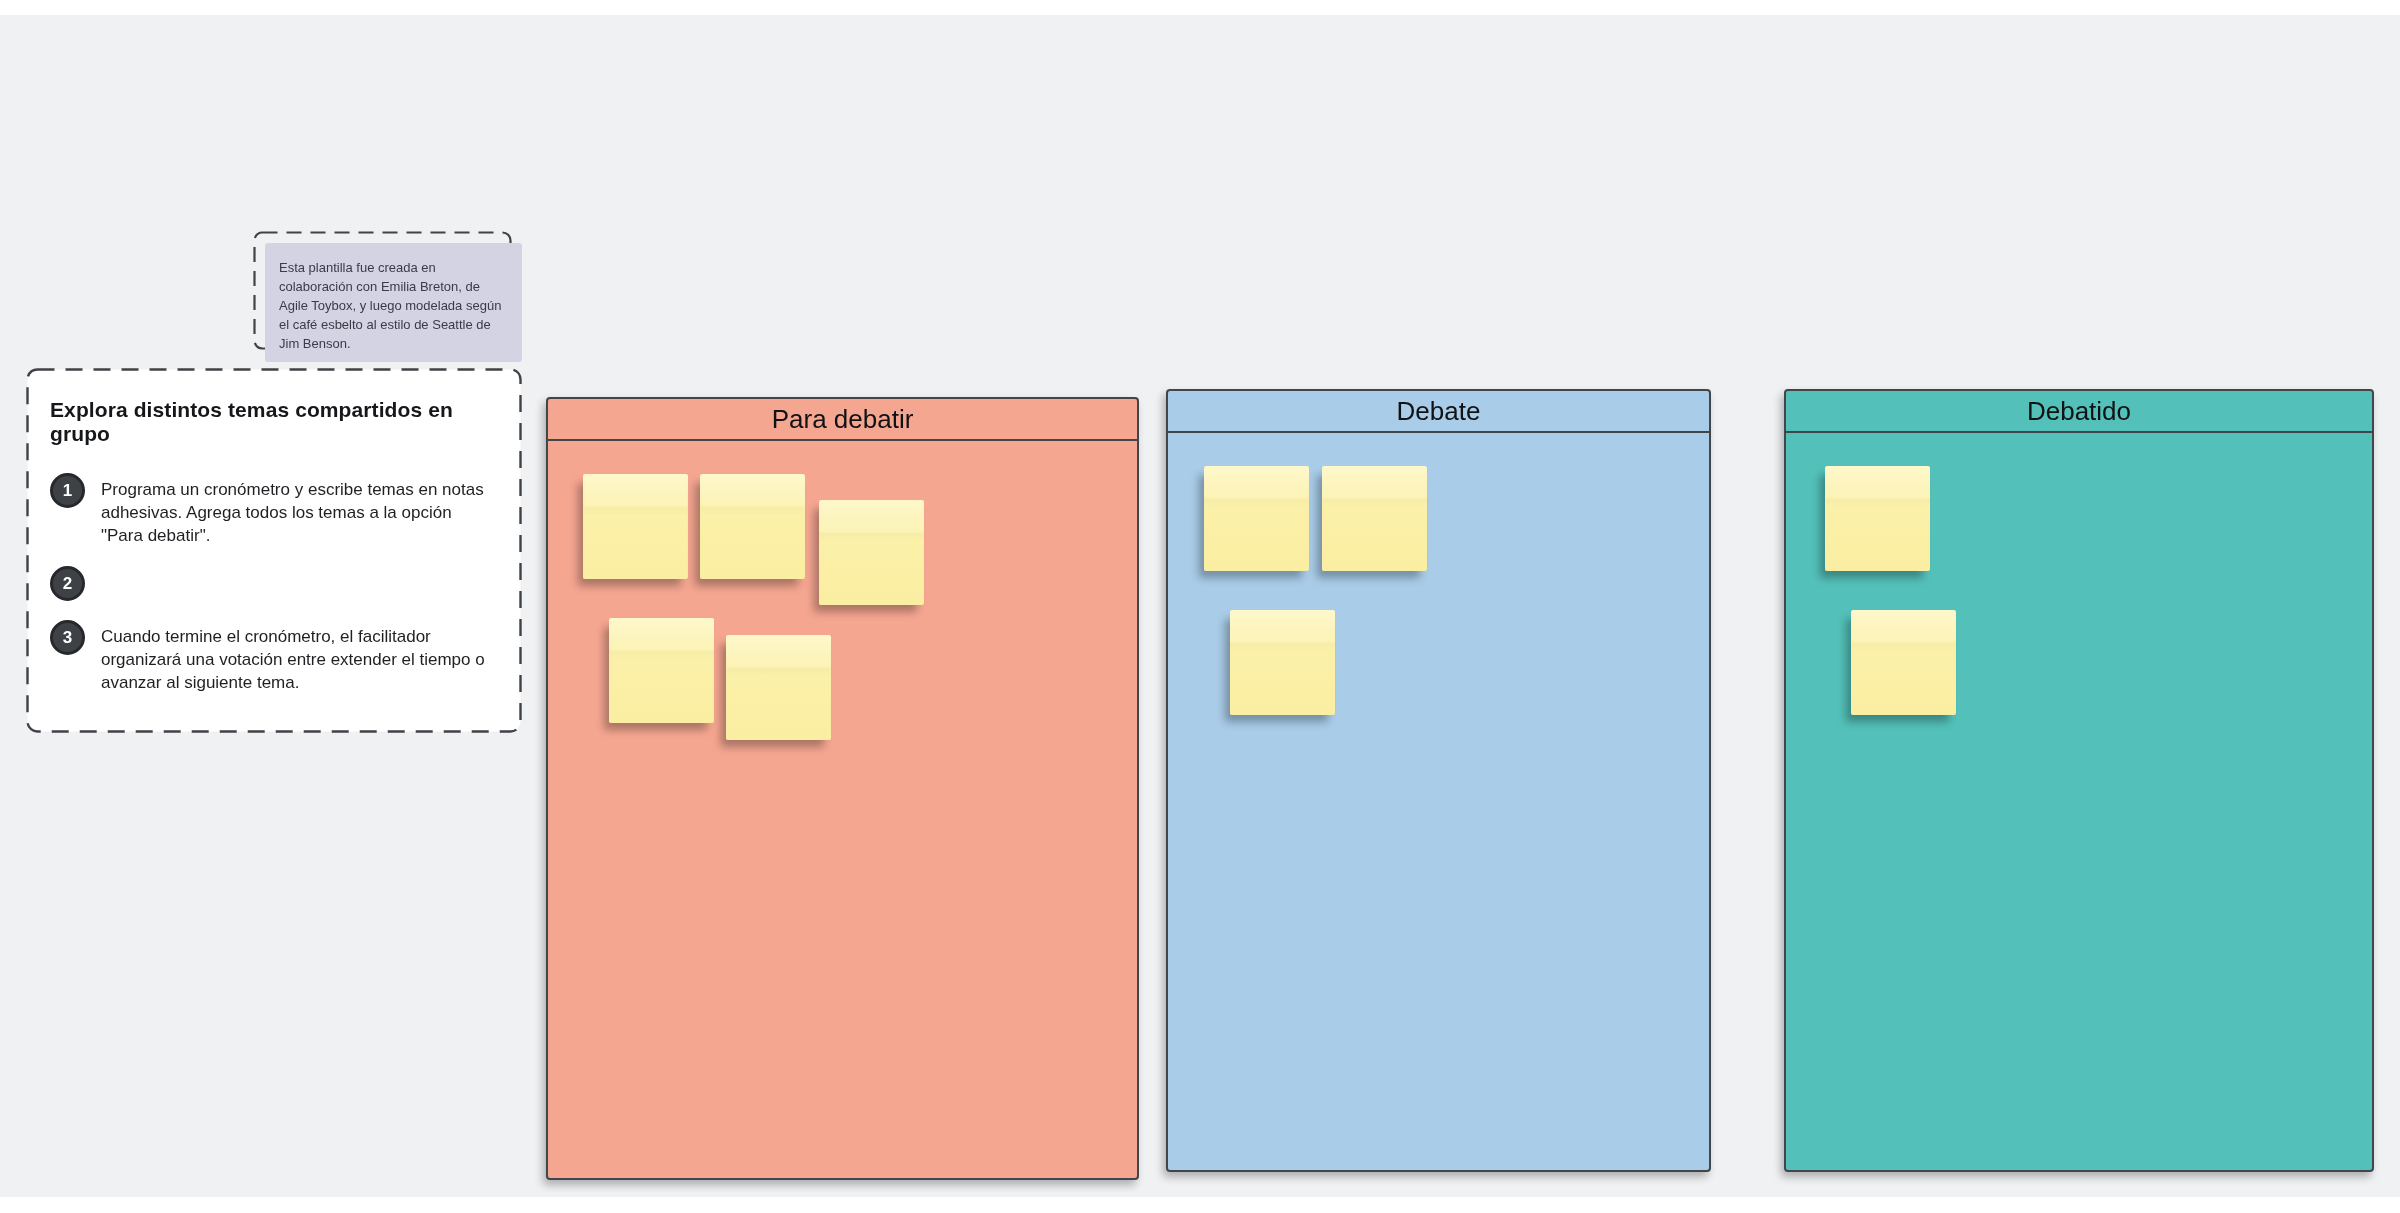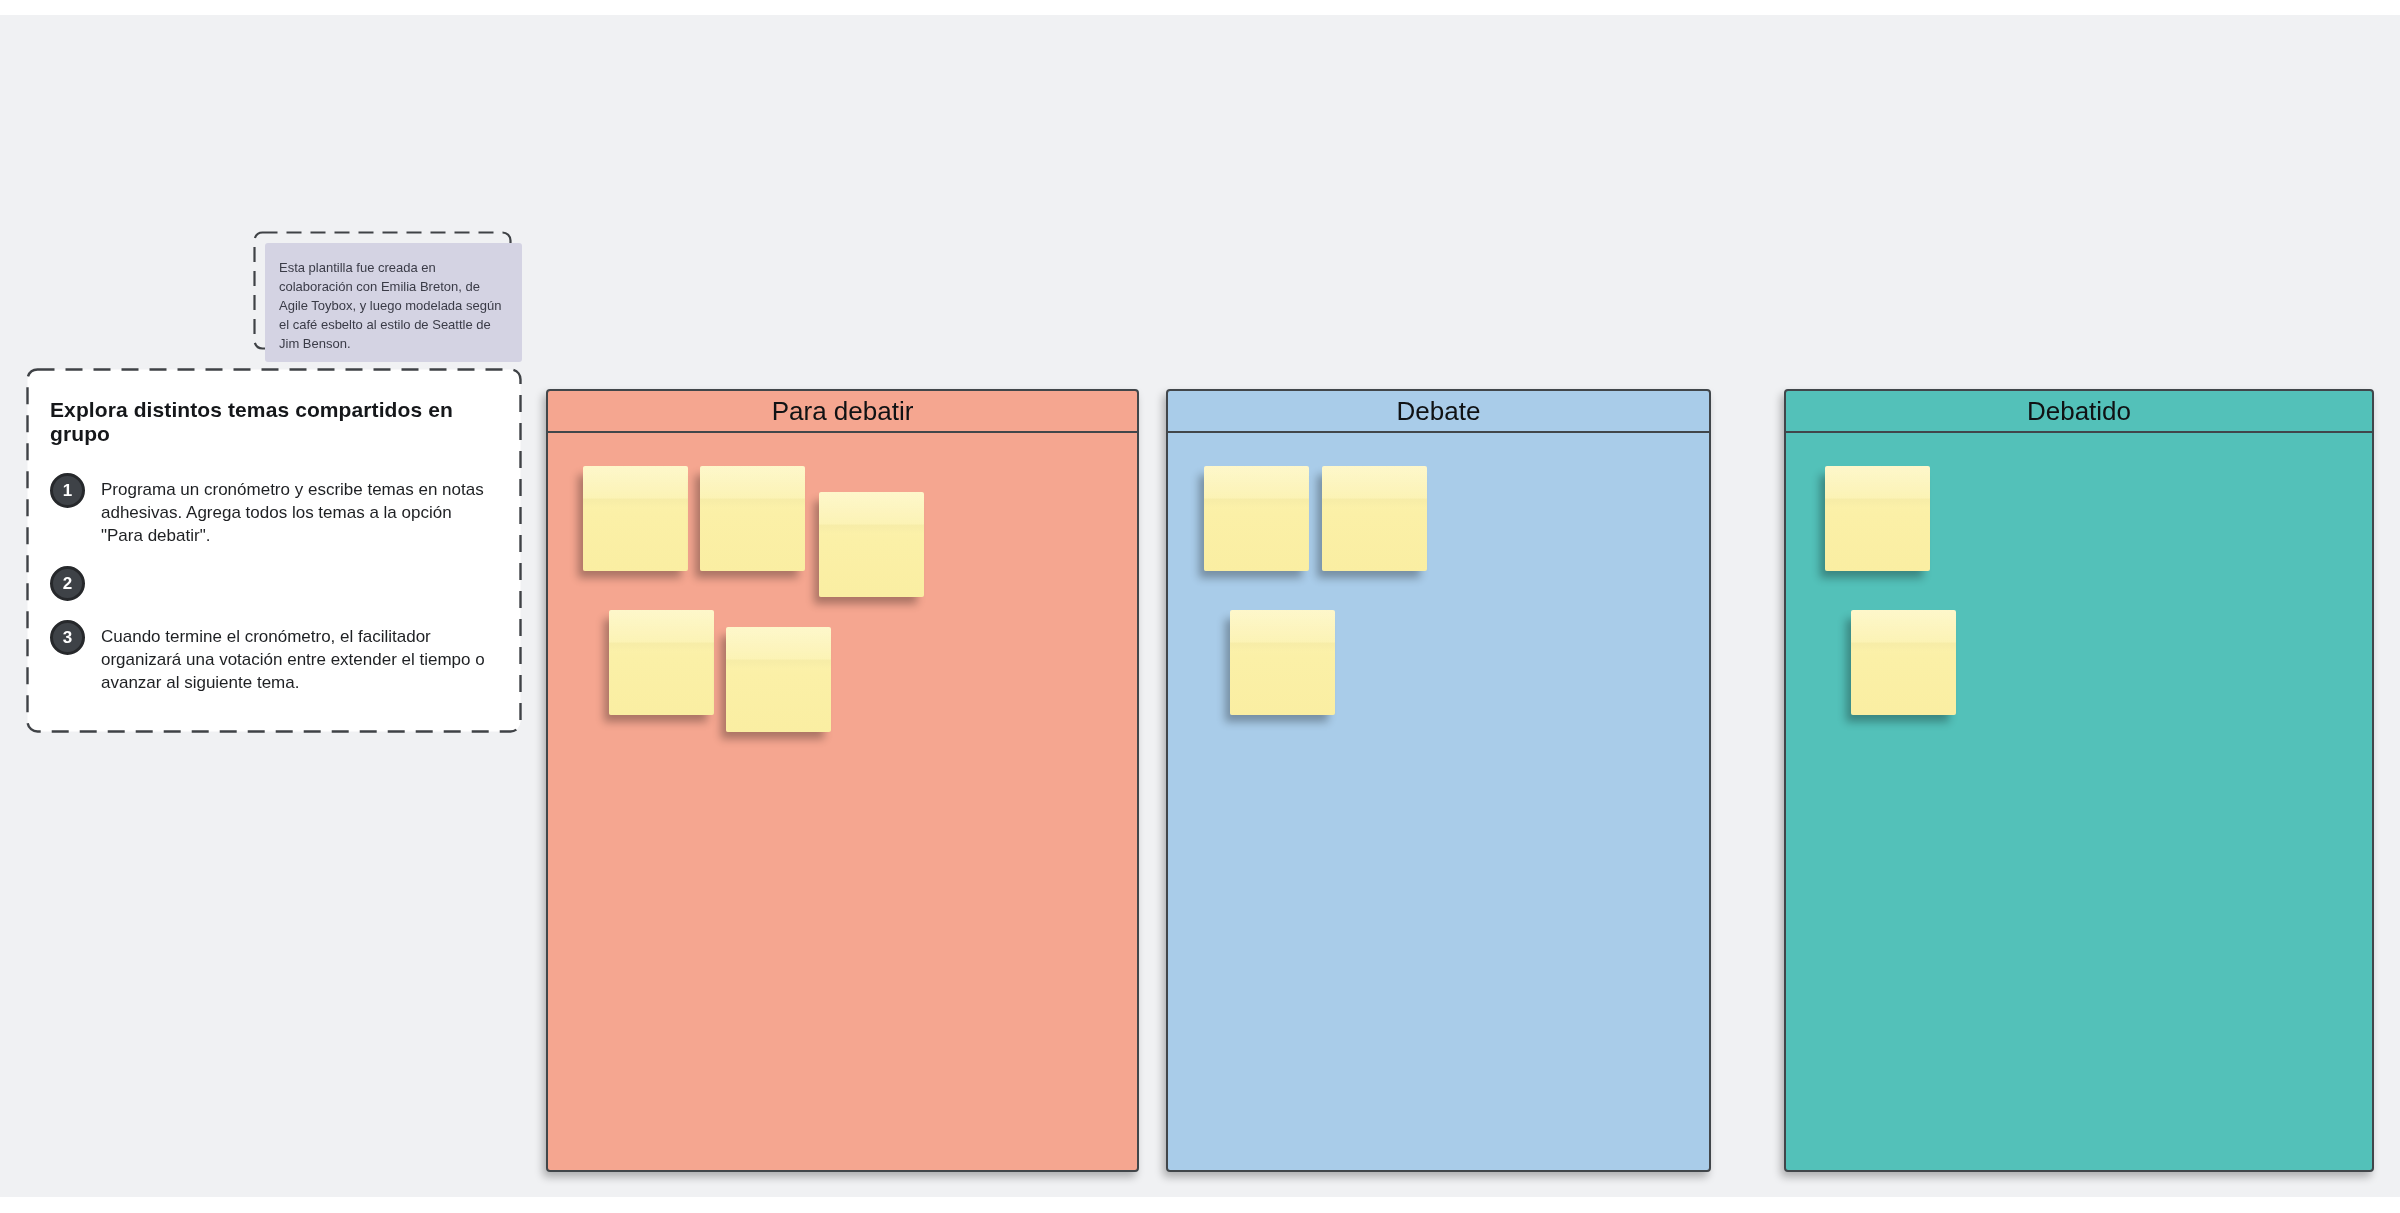--- a/index.html
+++ b/index.html
@@ -136,21 +136,21 @@
         <div class="step-badge">2</div>
       </div>
       <div class="step">
         <div class="step-badge">3</div>
         <div class="step-text">Cuando termine el cronómetro, el facilitador organizará una votación entre extender el tiempo o avanzar al siguiente tema.</div>
       </div>
     </div>
   </div>
 </div>
 
-<div class="column" style="left: 546px; width: 593px; background: rgb(245, 166, 144);">
+<div class="column" style="left: 546px; width: 593px; background: rgb(245, 166, 144); margin-top: 8px;">
   <div class="column-header">Para debatir</div>
 <div class="note" style="left: 35px; top: 75px; width: 105px; height: 105px;"></div>
     <div class="note" style="left: 152px; top: 75px; width: 105px; height: 105px;"></div>
     <div class="note" style="left: 271px; top: 101px; width: 105px; height: 105px;"></div>
     <div class="note" style="left: 61px; top: 219px; width: 105px; height: 105px;"></div>
     <div class="note" style="left: 178px; top: 236px; width: 105px; height: 105px;"></div>
   </div>
 <div class="column" style="left: 1166px; width: 545px; background: rgb(169, 204, 233);">
   <div class="column-header">Debate</div>
 <div class="note" style="left: 36px; top: 75px; width: 105px; height: 105px;"></div>

